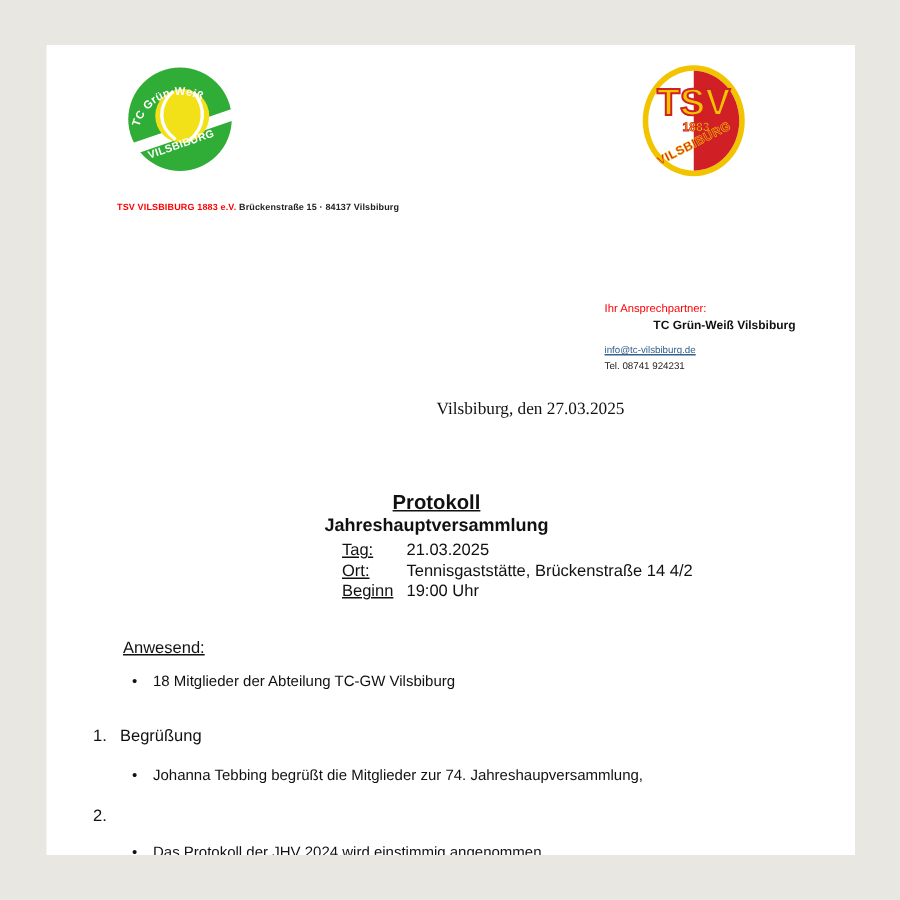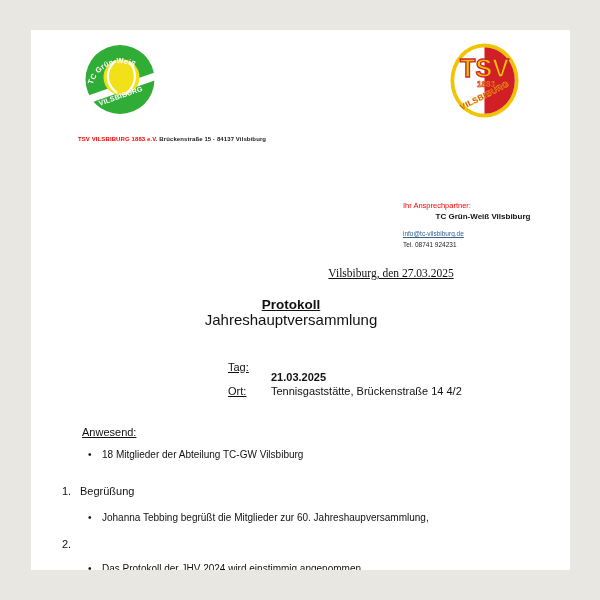--- a/index.html
+++ b/index.html
@@ -10,50 +10,50 @@
     color:#111;
     position:relative;
     overflow:hidden;
   }
   .sheet{
     position:absolute;left:31px;top:30px;width:539px;height:540px;
     background:#ffffff;overflow:hidden;
   }
   
   .logo-left{position:absolute;left:50px;top:12px;width:78px;height:75px;}
-  .logo-right{position:absolute;left:418px;top:12px;width:71px;height:77px;}
+  .logo-right{position:absolute;left:396px;top:12px;width:71px;height:77px;}
   .logo-left svg,.logo-right svg{width:100%;height:100%;display:block;}
   
   .letterhead{
     position:absolute;left:47px;top:106px;
     font-size:6px;font-weight:bold;letter-spacing:.1px;white-space:nowrap;
   }
   .letterhead .club{color:#fe0000;}
   .letterhead .addr{color:#222;}
   
   .contact{position:absolute;left:372px;top:171px;width:160px;}
   .contact .c-label{color:#fe0000;font-size:7.5px;font-weight:normal;line-height:10px;}
   .contact .c-name{font-size:8px;font-weight:bold;line-height:11px;color:#111;text-align:center;}
   .contact .c-email{font-size:6.5px;line-height:9.5px;color:#34618e;text-decoration:underline;display:inline-block;}
   .contact .c-phone{font-size:6.5px;line-height:9px;color:#222;}
   
   .dateline{
-    position:absolute;left:260px;top:237px;width:200px;text-align:center;
-    font-family:"Liberation Serif",serif;font-size:11.5px;color:#111;text-decoration:underline;
+    position:absolute;left:260px;top:237px;width:200px;text-align:left;
+    font-family:"Liberation Serif",serif;font-size:11.5px;color:#111;
   }
   
   .title-block{position:absolute;left:90px;top:266px;width:340px;text-align:center;}
-  .title-main{font-size:13.5px;font-weight:bold;text-decoration:underline;line-height:17px;}
-  .title-sub{font-size:15px;font-weight:normal;line-height:14px;}
+  .title-main{font-size:13.5px;font-weight:bold;text-decoration:underline;line-height:17px;margin-top:30px;}
+  .title-sub{font-size:12px;font-weight:bold;line-height:14px;}
   
   .meeting{position:absolute;left:197px;top:331px;}
   .m-row{display:flex;font-size:11px;line-height:13.5px;}
   .m-label{width:43px;flex:0 0 43px;text-decoration:underline;}
   .m-val{white-space:nowrap;}
-  .m-bold{font-weight:bold;margin-top:10px;}
+  .m-bold{font-weight:normal;}
   
   .attendance-h{position:absolute;left:51px;top:396px;font-size:11px;text-decoration:underline;}
   .bullet-row{position:absolute;left:57px;display:flex;font-size:10px;line-height:12px;white-space:nowrap;}
   .bullet-row .dot{width:14px;flex:0 0 14px;font-size:10px;}
   .b-att{top:419px;}
   .b-a1{top:482px;}
   .b-a2{top:533px;}
   
   .agenda-item{position:absolute;left:31px;display:flex;font-size:11px;line-height:13px;white-space:nowrap;}
   .agenda-item .num{width:18px;flex:0 0 18px;}
@@ -121,35 +121,39 @@
 
   <div class="meeting">
     <div class="m-row">
       <span class="m-label">Tag:</span>
       <span class="m-val m-bold">21.03.2025</span>
     </div>
     <div class="m-row">
       <span class="m-label">Ort:</span>
       <span class="m-val">Tennisgaststätte, Brückenstraße 14 4/2</span>
     </div>
+    <div class="m-row">
+      <span class="m-label">Beginn</span>
+      <span class="m-val m-bold">19:00 Uhr</span>
+    </div>
   </div>
 
   <div class="attendance-h">Anwesend:</div>
   <div class="bullet-row b-att">
     <span class="dot">•</span>
     <span>18 Mitglieder der Abteilung TC-GW Vilsbiburg</span>
   </div>
 
   <div class="agenda-item a-1">
     <span class="num">1.</span>
     <span>Begrüßung</span>
   </div>
   <div class="bullet-row b-a1">
     <span class="dot">•</span>
-    <span>Johanna Tebbing begrüßt die Mitglieder zur 60. Jahreshaupversammlung,</span>
+    <span>Johanna Tebbing begrüßt die Mitglieder zur 74. Jahreshaupversammlung,</span>
   </div>
 
   <div class="agenda-item a-2">
     <span class="num">2.</span>
   </div>
   <div class="bullet-row b-a2">
     <span class="dot">•</span>
     <span>Das Protokoll der JHV 2024 wird einstimmig angenommen</span>
   </div>
 

